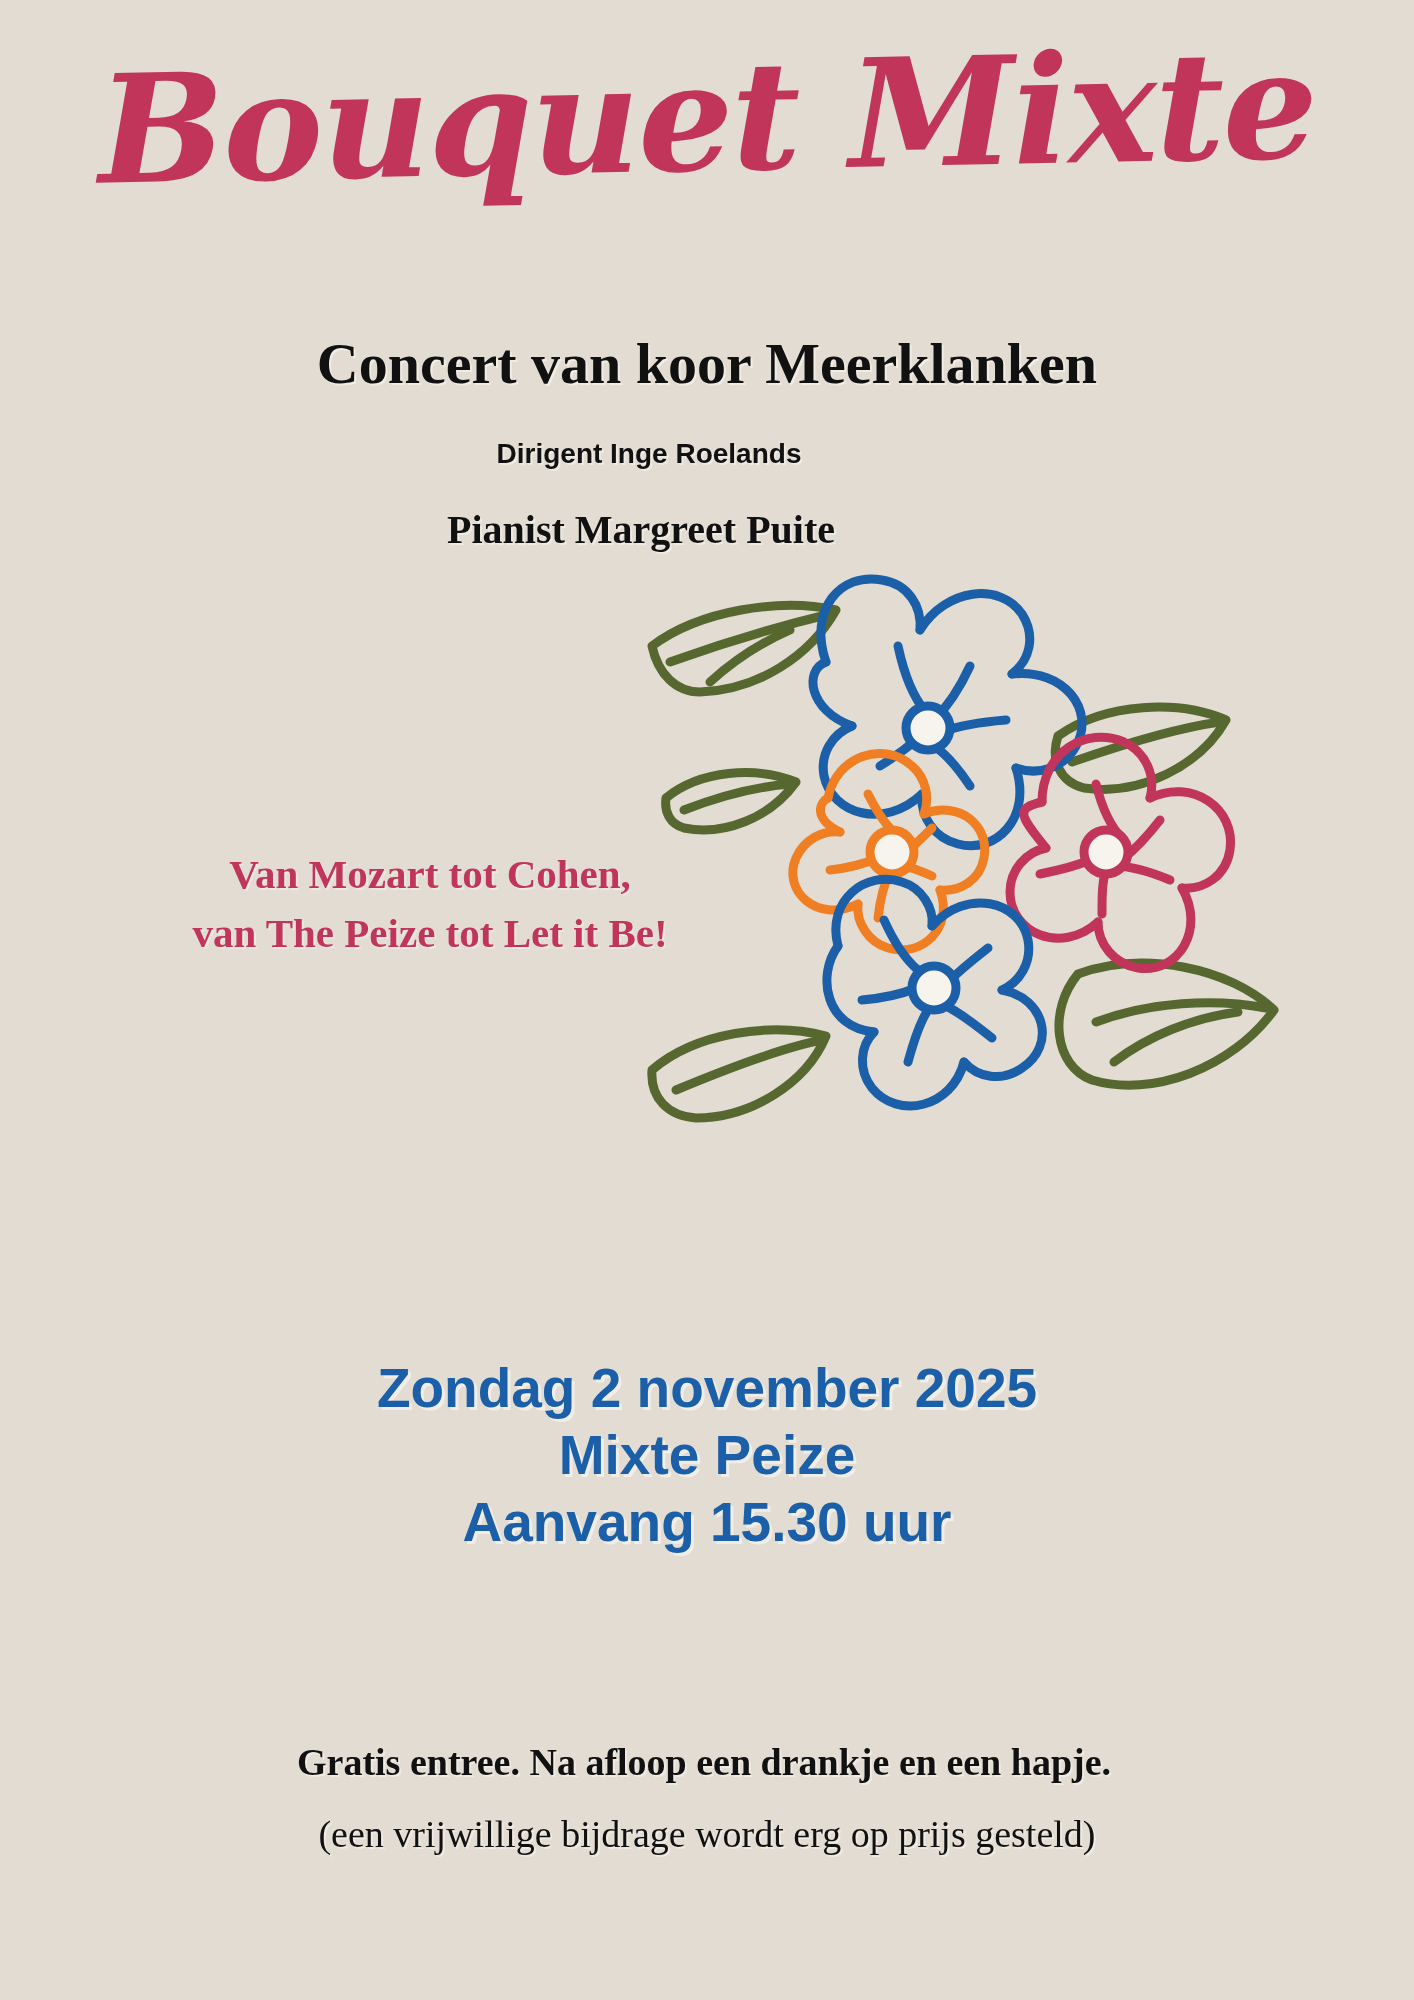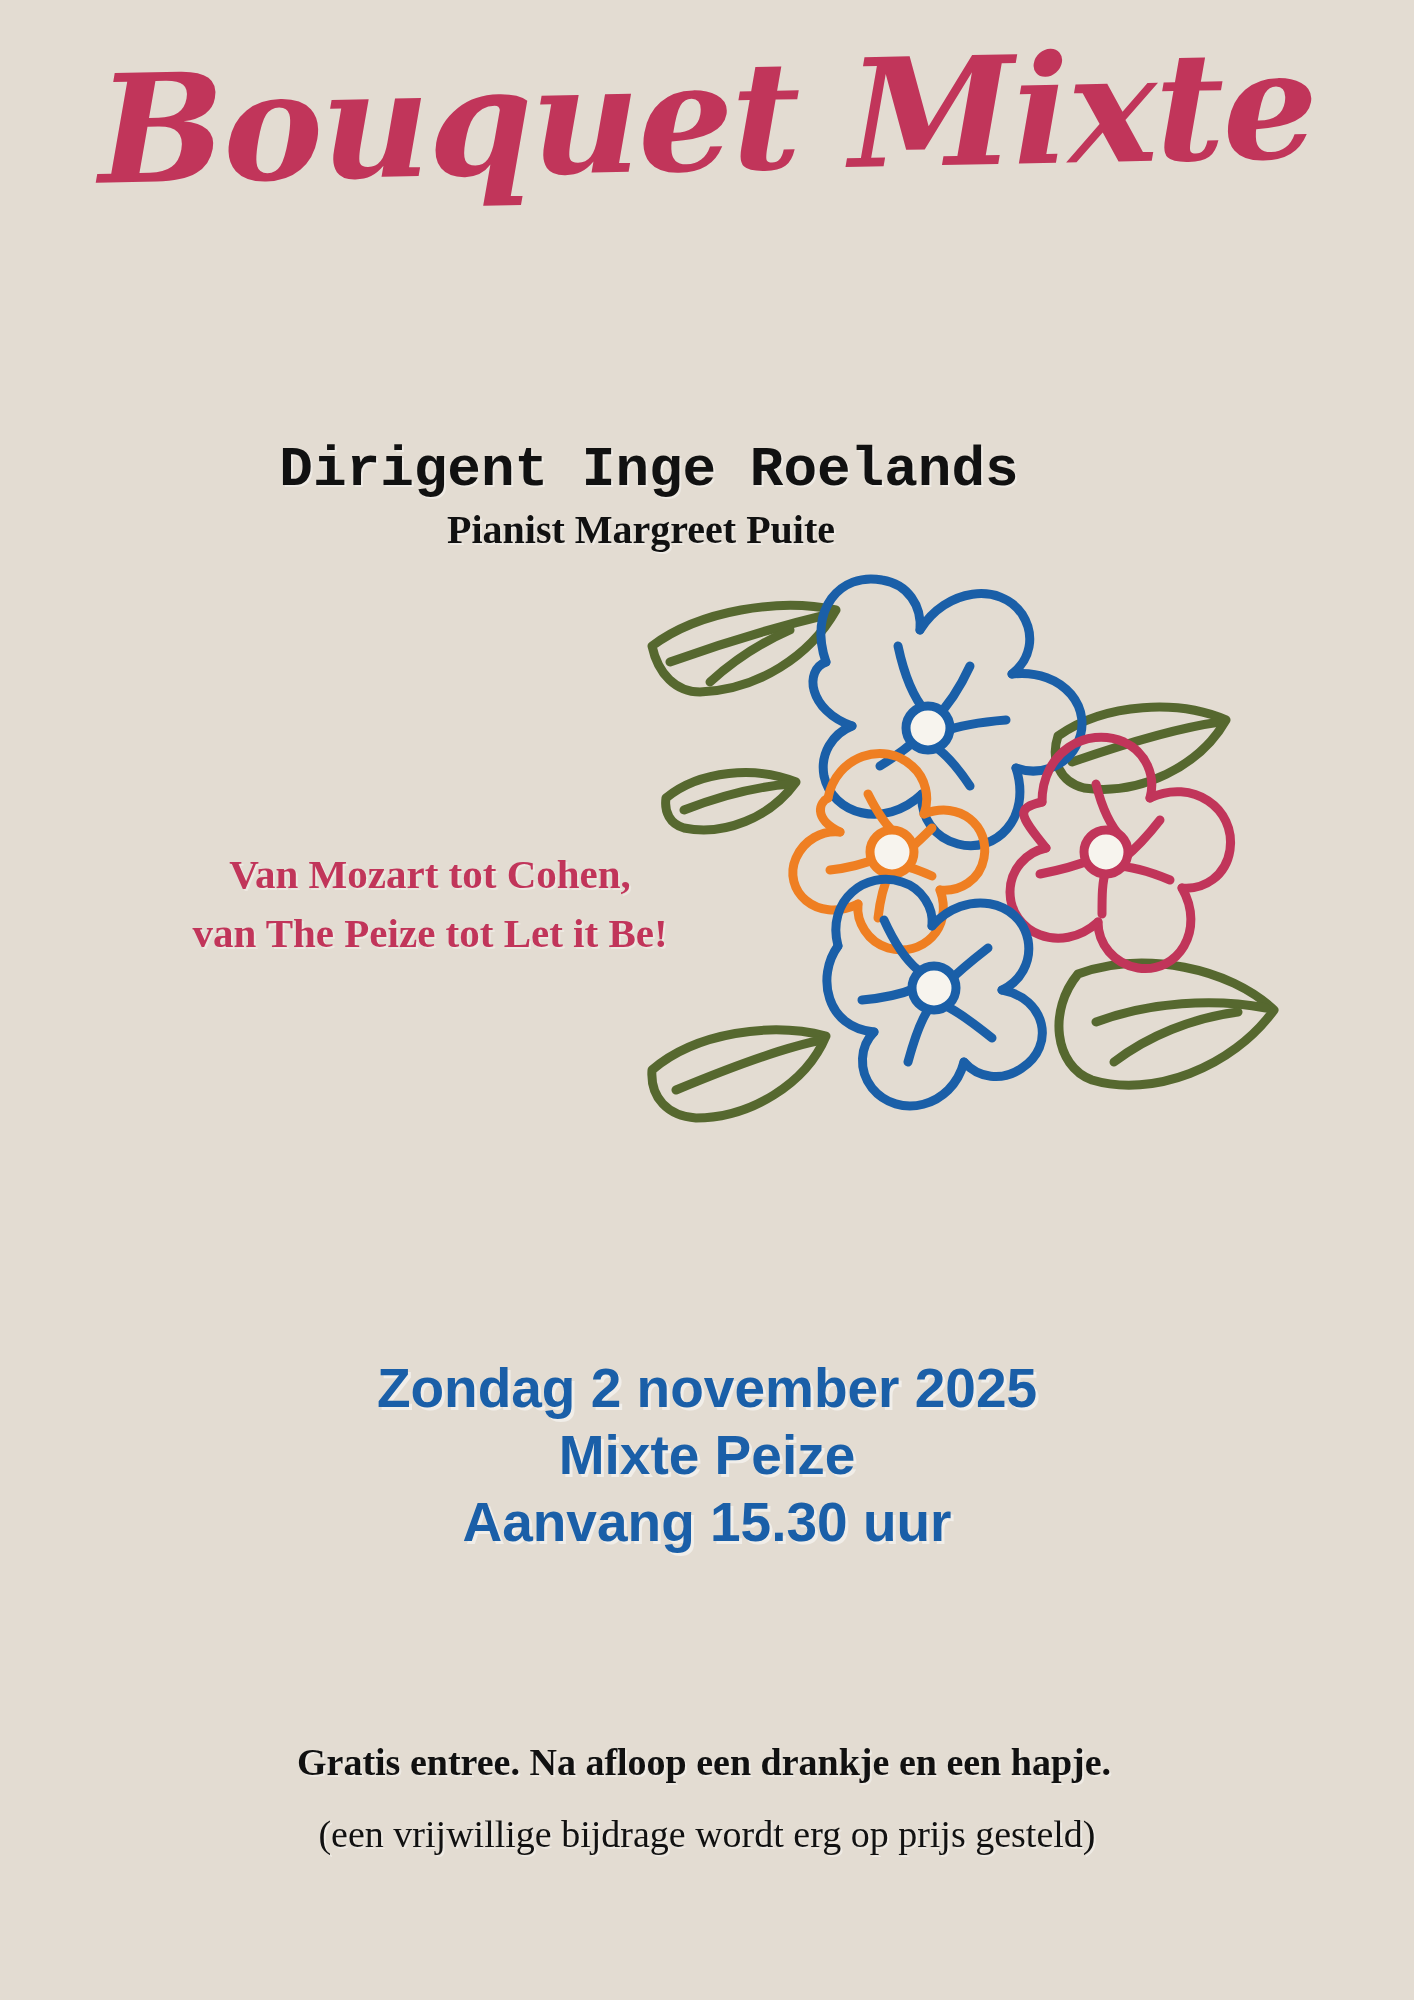--- a/index.html
+++ b/index.html
@@ -50,23 +50,23 @@
     font-size: 58px;
     color: #111111;
     text-shadow: 2px 2px 0 rgba(255,255,255,0.45);
   }
   .sub-line-1 {
     position: absolute;
     top: 438px;
     left: 0;
     width: 1298px;
     text-align: center;
-    font-family: Liberation Mono, monospace;
-    font-weight: bold;
-    font-size: 56px;
+    font-family: Liberation Sans, sans-serif;
+    font-weight: bold;
+    font-size: 28px;
     color: #111111;
     text-shadow: 2px 2px 0 rgba(255,255,255,0.4);
   }
   .sub-line-2 {
     position: absolute;
     top: 506px;
     left: 0;
     width: 1210px;
     text-align: center;
     font-family: "Liberation Serif", serif;
@@ -143,20 +143,21 @@
     text-shadow: 2px 2px 0 rgba(255,255,255,0.4);
   }
 </style>
 </head>
 <body>
 
 <div class="poster">
 
   <div class="title">Bouquet Mixte</div>
 
+  <div class="concert-line">Concert van koor Meerklanken</div>
   <div class="sub-line-1">Dirigent Inge Roelands</div>
   <div class="sub-line-2">Pianist Margreet Puite</div>
 
   <div class="tagline">
     <span>Van Mozart tot Cohen,</span><br>
     <span>van The Peize tot Let it Be!</span>
   </div>
 
   <div class="artwork">
     <svg width="700" height="590" viewBox="0 0 700 590" fill="none" xmlns="http://www.w3.org/2000/svg">

